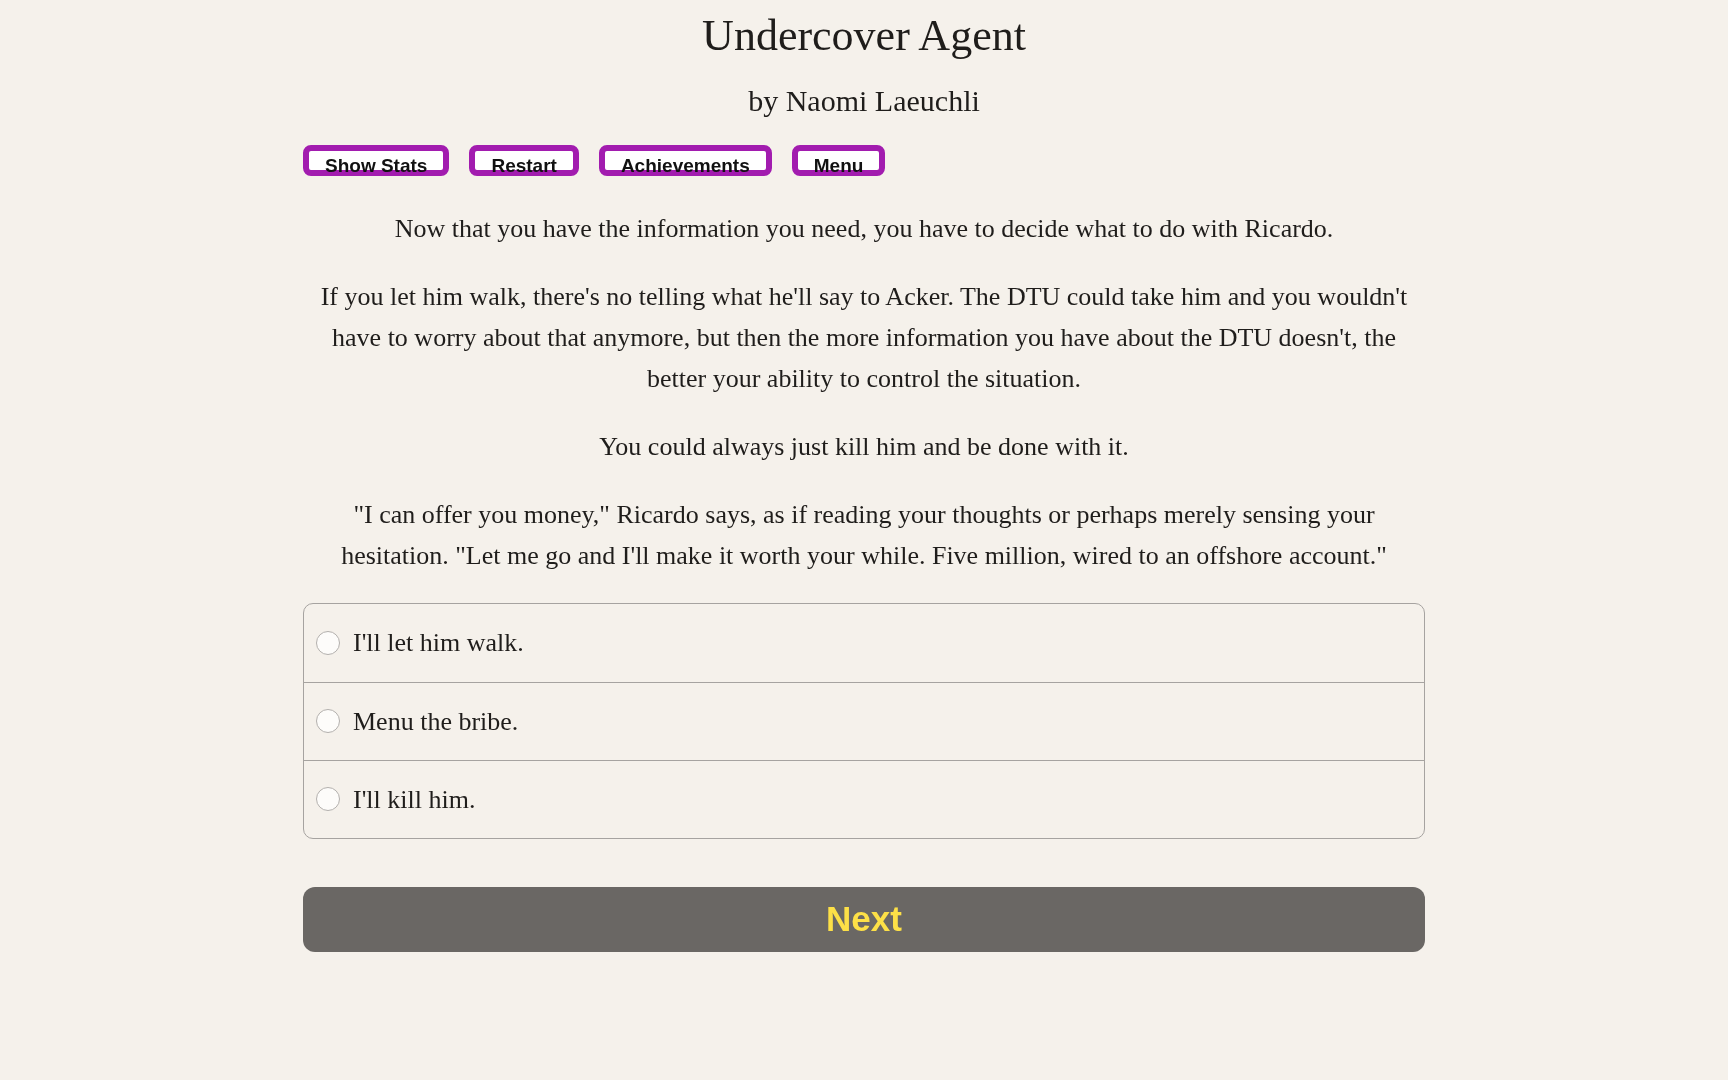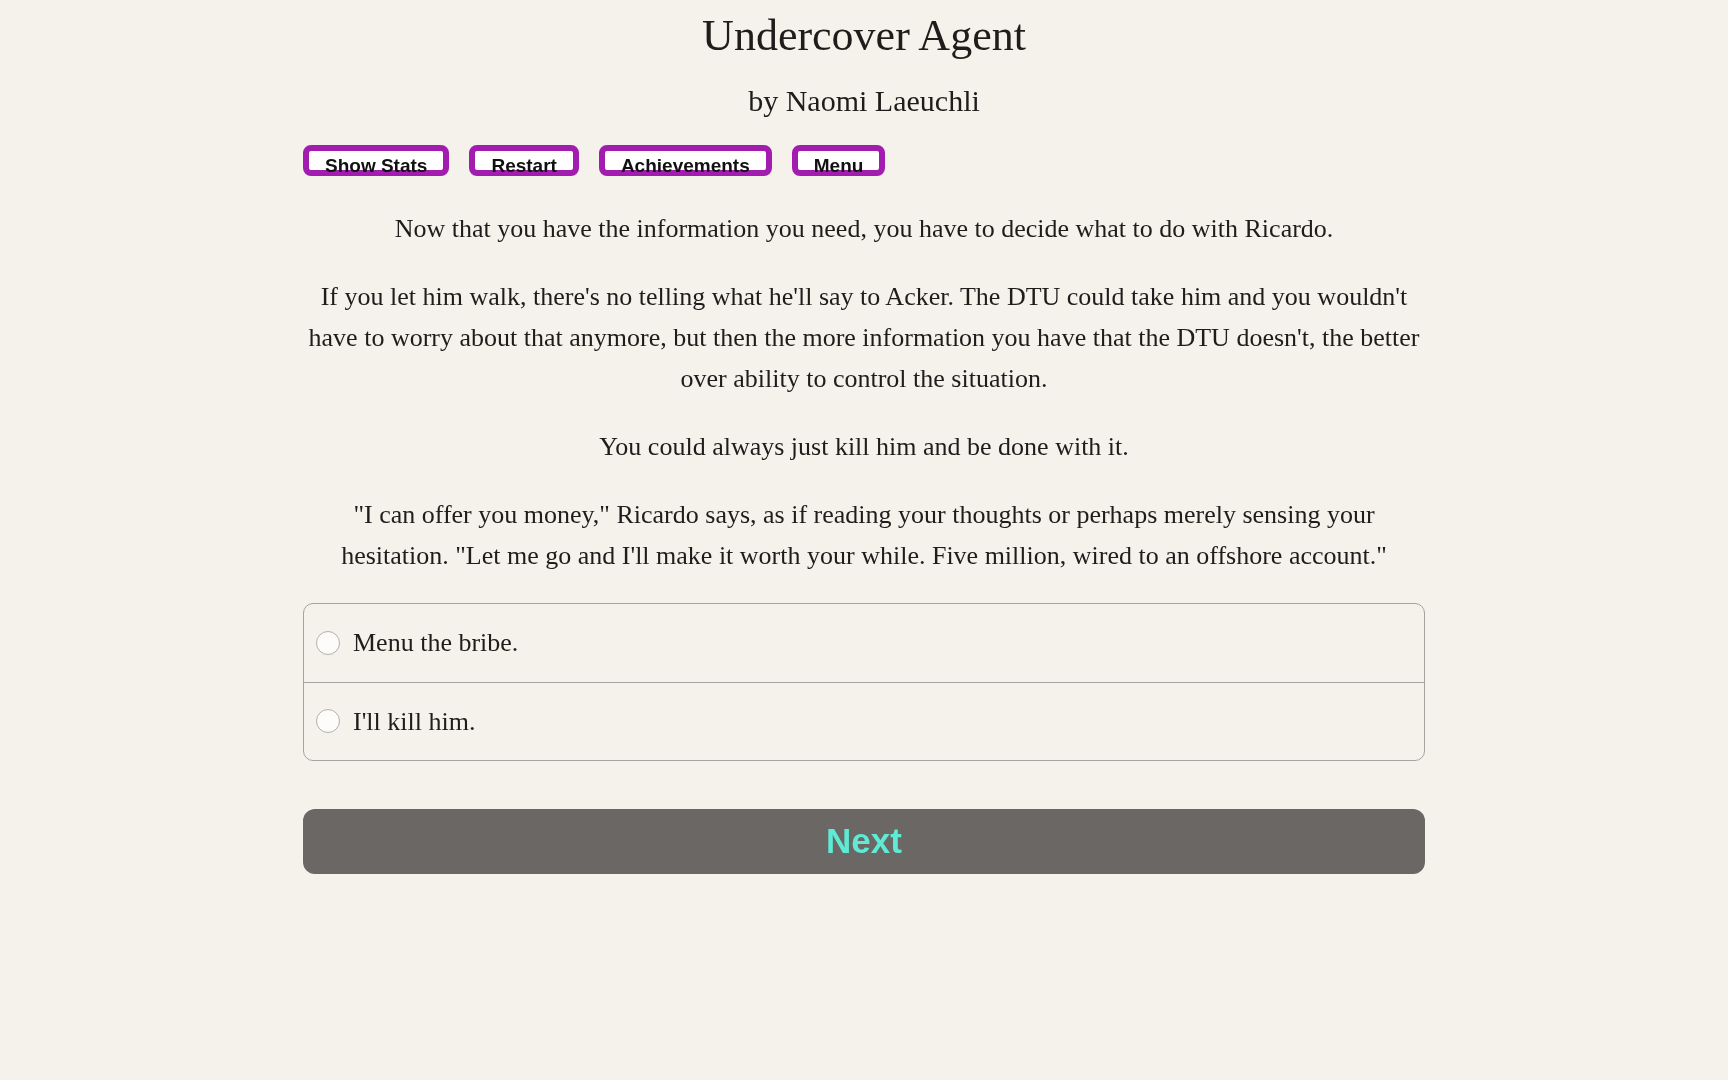--- a/index.html
+++ b/index.html
@@ -104,21 +104,21 @@
     line-height: 1.2;
     color: #1f1d1b;
   }
   .next-btn {
     display: block;
     width: 100%;
     height: 65px;
     border: none;
     border-radius: 12px;
     background: #6a6764;
-    color: #5eead4;
+    color: #fde047;
     font-family: "Liberation Sans", sans-serif;
     font-size: 35px;
     font-weight: 700;
     cursor: pointer;
   }
 </style>
 </head>
 <body>
 
 <div class="container">
@@ -129,26 +129,30 @@
 
   <div class="toolbar">
     <button class="ui-btn">Show Stats</button>
     <button class="ui-btn">Restart</button>
     <button class="ui-btn">Achievements</button>
     <button class="ui-btn">Menu</button>
   </div>
 
   <div class="story">
     <p>Now that you have the information you need, you have to decide what to do with Ricardo.</p>
-    <p>If you let him walk, there's no telling what he'll say to Acker. The DTU could take him and you wouldn't have to worry about that anymore, but then the more information you have that the DTU doesn't, the better over ability to control the situation.</p>
+    <p>If you let him walk, there's no telling what he'll say to Acker. The DTU could take him and you wouldn't have to worry about that anymore, but then the more information you have about the DTU doesn't, the better your ability to control the situation.</p>
     <p>You could always just kill him and be done with it.</p>
     <p>"I can offer you money," Ricardo says, as if reading your thoughts or perhaps merely sensing your hesitation. "Let me go and I'll make it worth your while. Five million, wired to an offshore account."</p>
   </div>
 
   <div class="choices">
+    <label class="choice-row">
+      <span class="radio"></span>
+      <span class="choice-label">I'll let him walk.</span>
+    </label>
     <label class="choice-row">
       <span class="radio"></span>
       <span class="choice-label">Menu the bribe.</span>
     </label>
     <label class="choice-row">
       <span class="radio"></span>
       <span class="choice-label">I'll kill him.</span>
     </label>
   </div>
 

